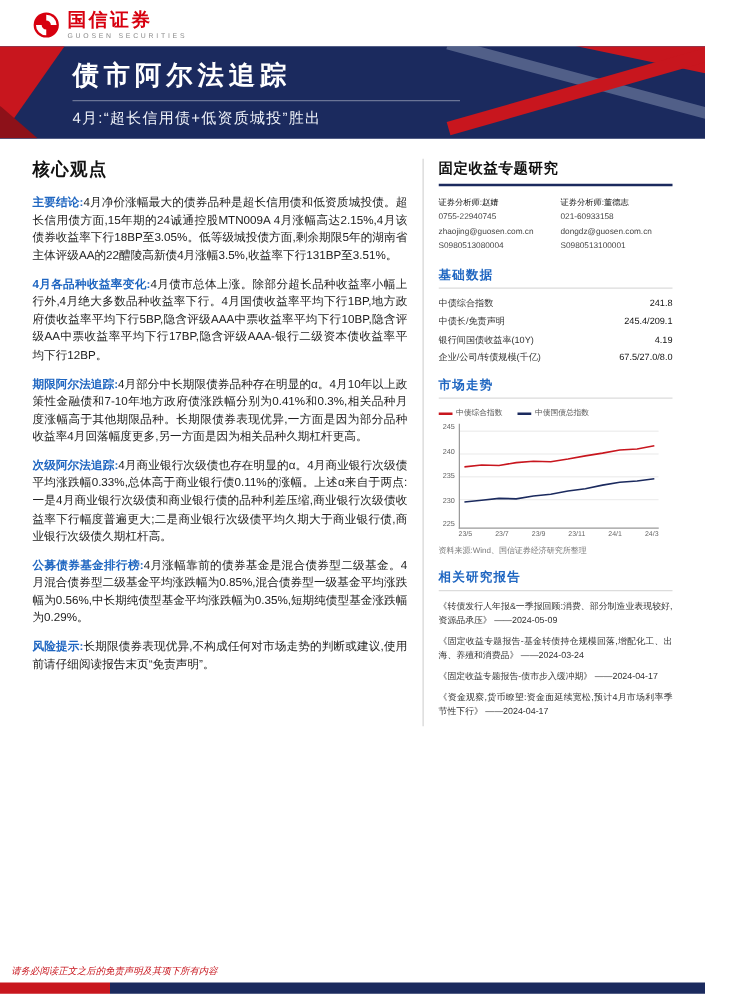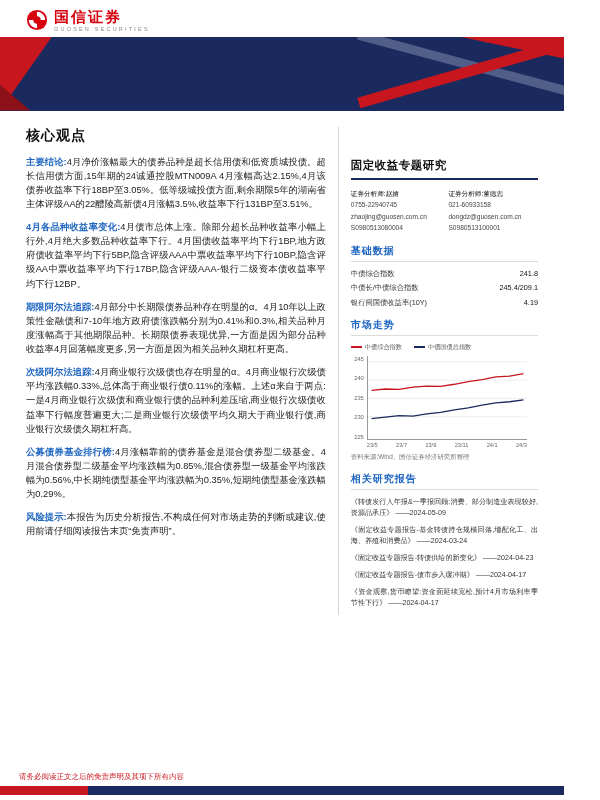--- a/index.html
+++ b/index.html
@@ -33,21 +33,21 @@
   
   .content{display:flex;padding:16px 26px 0 26px;}
   .left-col{width:334px;padding-right:12px;}
   .right-col{width:214px;border-left:1px solid #d6d6d6;padding-left:12px;}
 
   .core-title{font-size:14px;font-weight:bold;color:#111;margin-bottom:10px;letter-spacing:1px;}
   .para{font-size:9.3px;line-height:1.52;color:#222;text-align:justify;margin-bottom:9px;}
   .lead{color:#1f66c1;font-weight:bold;}
 
   .category{font-size:11.5px;font-weight:bold;color:#111;padding-bottom:5px;
-            border-bottom:2px solid #1b2a5e;margin-bottom:8px;letter-spacing:.5px;margin-top:31px;}
+            border-bottom:2px solid #1b2a5e;margin-bottom:8px;letter-spacing:.5px;}
   .analysts{display:flex;gap:8px;margin-bottom:8px;}
   .analyst{flex:1;font-size:6.6px;color:#444;line-height:1.75;}
   .analyst .a-name{color:#111;}
 
   .subhead{font-size:10px;font-weight:bold;color:#1f66c1;border-bottom:1px solid #dcdcdc;
            padding-bottom:3px;margin:10px 0 7px 0;letter-spacing:1px;}
   .datarow{display:flex;justify-content:space-between;font-size:7.3px;color:#333;margin-bottom:4.5px;}
   .dr-value{color:#111;}
 
   .chart-legend{display:flex;gap:12px;font-size:6.2px;color:#555;margin-bottom:4px;}
@@ -58,21 +58,21 @@
            font-size:5.8px;color:#666;text-align:right;width:16px;padding-right:3px;height:84px;}
   .plot{width:160px;height:84px;border-left:1px solid #9a9a9a;border-bottom:1px solid #9a9a9a;}
   .grid{stroke:#e0e0e0;stroke-width:.6;}
   .xlabels{display:flex;justify-content:space-between;font-size:5.6px;color:#666;
            margin-left:16px;width:160px;margin-top:2px;}
   .source{font-size:6.4px;color:#777;margin-top:5px;}
 
   .report{font-size:7.1px;color:#333;line-height:1.55;margin-bottom:6px;text-align:justify;}
   .report .date{color:#333;white-space:nowrap;margin-top:36px;}
 
-  .disclaimer{position:absolute;left:19px;bottom:18px;font-size:7.5px;color:#c8161e;}
+  .disclaimer{position:absolute;left:9px;bottom:18px;font-size:7.5px;color:#c8161e;font-style:italic;}
   .footbar{position:absolute;left:0;right:0;bottom:5px;height:9px;display:flex;}
   .footbar .fb-red{width:88px;background:#c8161e;}
   .footbar .fb-navy{flex:1;background:#1b2a5e;}
 </style>
 </head>
 <body>
 
 <div class="page">
 
   <header class="brandbar">
@@ -88,33 +88,38 @@
       </div>
     </div>
   </header>
 
   <section class="banner">
     <div class="deco-left"></div>
     <div class="deco-left2"></div>
     <div class="deco-tr"></div>
     <div class="deco-r1"></div>
     <div class="deco-r2"></div>
+    <div class="banner-inner">
+      <h1 class="banner-title">债市阿尔法追踪</h1>
+      <div class="banner-rule"></div>
+      <h2 class="banner-sub">4月:“超长信用债+低资质城投”胜出</h2>
+    </div>
   </section>
 
   <main class="content">
 
     <section class="left-col">
       <h3 class="core-title">核心观点</h3>
 
       <p class="para"><span class="lead">主要结论:</span><span>4月净价涨幅最大的债券品种是超长信用债和低资质城投债。超长信用债方面,15年期的24诚通控股MTN009A 4月涨幅高达2.15%,4月该债券收益率下行18BP至3.05%。低等级城投债方面,剩余期限5年的湖南省主体评级AA的22醴陵高新债4月涨幅3.5%,收益率下行131BP至3.51%。</span></p>
       <p class="para"><span class="lead">4月各品种收益率变化:</span><span>4月债市总体上涨。除部分超长品种收益率小幅上行外,4月绝大多数品种收益率下行。4月国债收益率平均下行1BP,地方政府债收益率平均下行5BP,隐含评级AAA中票收益率平均下行10BP,隐含评级AA中票收益率平均下行17BP,隐含评级AAA-银行二级资本债收益率平均下行12BP。</span></p>
       <p class="para"><span class="lead">期限阿尔法追踪:</span><span>4月部分中长期限债券品种存在明显的α。4月10年以上政策性金融债和7-10年地方政府债涨跌幅分别为0.41%和0.3%,相关品种月度涨幅高于其他期限品种。长期限债券表现优异,一方面是因为部分品种收益率4月回落幅度更多,另一方面是因为相关品种久期杠杆更高。</span></p>
       <p class="para"><span class="lead">次级阿尔法追踪:</span><span>4月商业银行次级债也存在明显的α。4月商业银行次级债平均涨跌幅0.33%,总体高于商业银行债0.11%的涨幅。上述α来自于两点:一是4月商业银行次级债和商业银行债的品种利差压缩,商业银行次级债收益率下行幅度普遍更大;二是商业银行次级债平均久期大于商业银行债,商业银行次级债久期杠杆高。</span></p>
       <p class="para"><span class="lead">公募债券基金排行榜:</span><span>4月涨幅靠前的债券基金是混合债券型二级基金。4月混合债券型二级基金平均涨跌幅为0.85%,混合债券型一级基金平均涨跌幅为0.56%,中长期纯债型基金平均涨跌幅为0.35%,短期纯债型基金涨跌幅为0.29%。</span></p>
-      <p class="para"><span class="lead">风险提示:</span><span>本报告为历史分析报告,不构成任何对市场走势的判断或建议,使用前请仔细阅读报告末页“免责声明”。</span></p>
+      <p class="para"><span class="lead">风险提示:</span><span>长期限债券表现优异,不构成任何对市场走势的判断或建议,使用前请仔细阅读报告末页“免责声明”。</span></p>
     </section>
 
     <aside class="right-col">
       <div class="category">固定收益专题研究</div>
 
       <div class="analysts">
         <div class="analyst">
           <div class="a-name">证券分析师:赵婧</div>
           <div>0755-22940745</div>
           <div>zhaojing@guosen.com.cn</div>
@@ -127,26 +132,30 @@
           <div>S0980513100001</div>
         </div>
       </div>
 
       <div class="subhead">基础数据</div>
       <div class="datarow">
           <span>中债综合指数</span>
           <span class="dr-value">241.8</span>
         </div>
       <div class="datarow">
-          <span>中债长/中债综合指数</span>
+          <span>中债长/免责声明</span>
           <span class="dr-value">245.4/209.1</span>
         </div>
       <div class="datarow">
           <span>银行间国债收益率(10Y)</span>
           <span class="dr-value">4.19</span>
+        </div>
+      <div class="datarow">
+          <span>企业/公司/转债规模(千亿)</span>
+          <span class="dr-value">67.5/27.0/8.0</span>
         </div>
 
       <div class="subhead">市场走势</div>
       <div class="chart-legend">
         <span class="legend-item">
             <span class="swatch" style="background: rgb(200, 22, 30);"></span>
             <span>中债综合指数</span>
           </span>
         <span class="legend-item">
             <span class="swatch" style="background: rgb(27, 42, 94);"></span>
@@ -176,21 +185,20 @@
         <span>23/9</span>
         <span>23/11</span>
         <span>24/1</span>
         <span>24/3</span>
       </div>
       <div class="source">资料来源:Wind、国信证券经济研究所整理</div>
 
       <div class="subhead">相关研究报告</div>
       <p class="report"><span>《转债发行人年报&amp;一季报回顾:消费、部分制造业表现较好,资源品承压》</span> <span class="date">——2024-05-09</span></p>
       <p class="report"><span>《固定收益专题报告-基金转债持仓规模回落,增配化工、出海、养殖和消费品》</span> <span class="date">——2024-03-24</span></p>
-      <p class="report"><span>《固定收益专题报告-转债供给的新变化》</span> <span class="date">——2024-04-23</span></p>
       <p class="report"><span>《固定收益专题报告-债市步入缓冲期》</span> <span class="date">——2024-04-17</span></p>
       <p class="report"><span>《资金观察,货币瞭望:资金面延续宽松,预计4月市场利率季节性下行》</span> <span class="date">——2024-04-17</span></p>
     </aside>
   </main>
 
   <div class="disclaimer">请务必阅读正文之后的免责声明及其项下所有内容</div>
   <div class="footbar">
     <div class="fb-red"></div>
     <div class="fb-navy"></div>
   </div>

